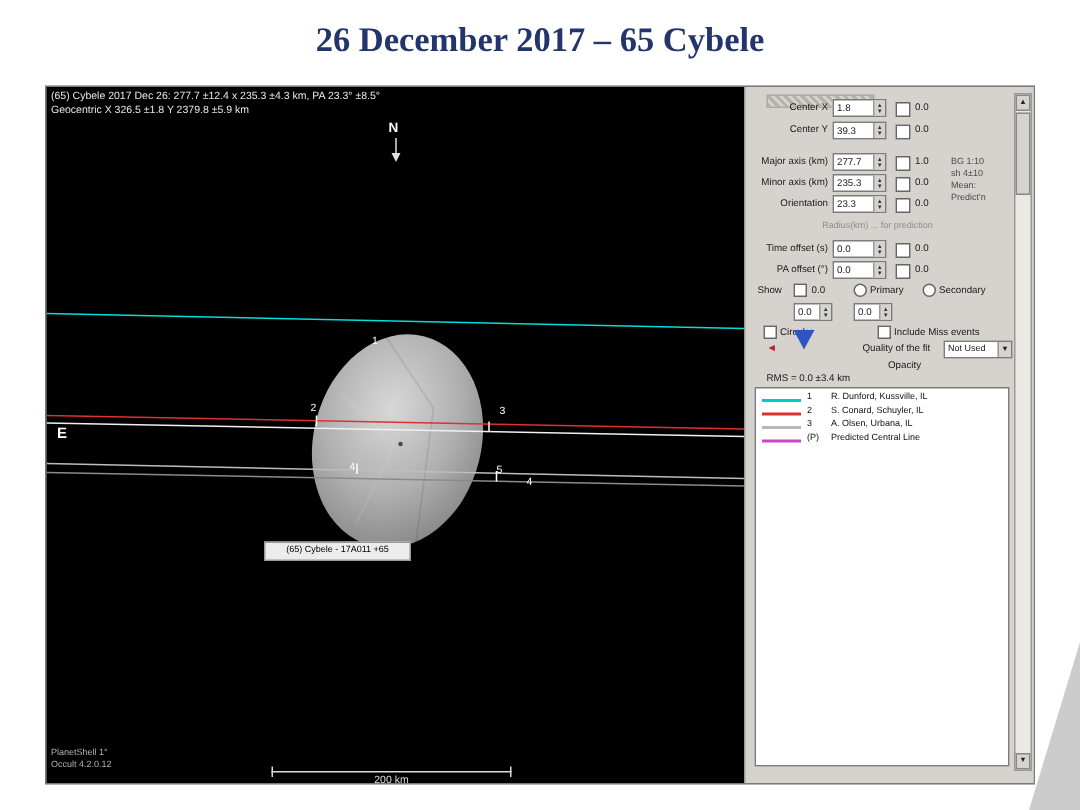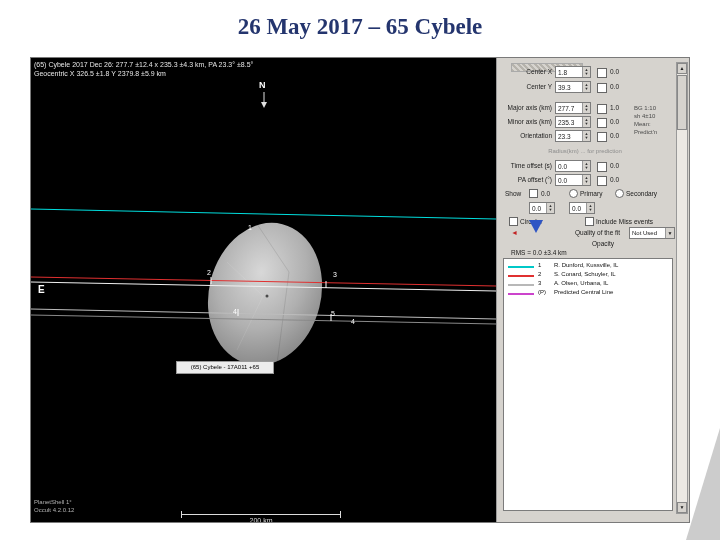--- a/index.html
+++ b/index.html
@@ -75,21 +75,21 @@
        box-sizing:border-box;text-align:center;font-size:5px;line-height:9px;color:#222;}
   .sbtn.top{top:0}.sbtn.bottom{bottom:0}
   .sthumb{position:absolute;left:0;top:12px;width:100%;height:55px;background:#d6d3ce;
        border:1px solid #888;box-sizing:border-box;}
   .corner{position:absolute;right:0;bottom:0;width:0;height:0;
        border-bottom:112px solid #cccccc;border-left:34px solid transparent;}
 </style>
 </head>
 <body>
 
-<h1 class="slide-title">26 May 2017 – 65 Cybele</h1>
+<h1 class="slide-title">26 December 2017 – 65 Cybele</h1>
 
 <div class="app">
 
   <div class="plot">
     <svg width="465" height="464">
       <defs>
         <radialGradient id="astg" cx="42%" cy="36%" r="72%">
           <stop offset="0" stop-color="#d8d8d8"></stop>
           <stop offset="0.55" stop-color="#b0b0b0"></stop>
           <stop offset="1" stop-color="#828282"></stop>

